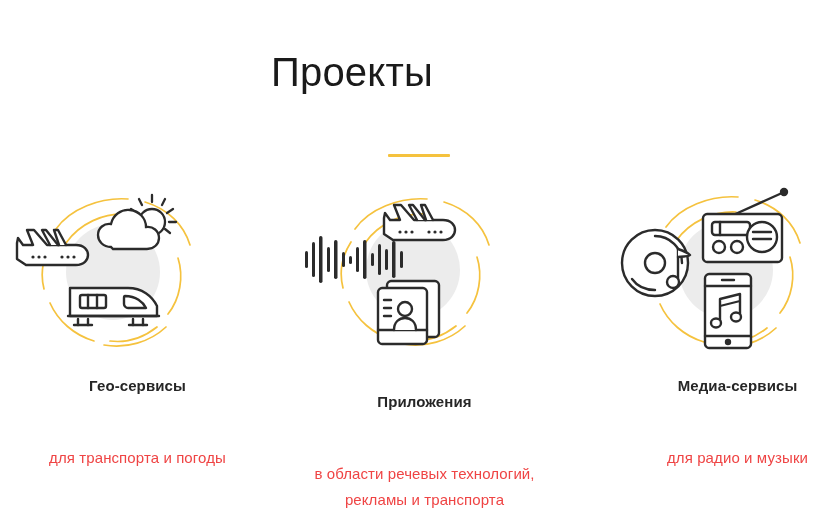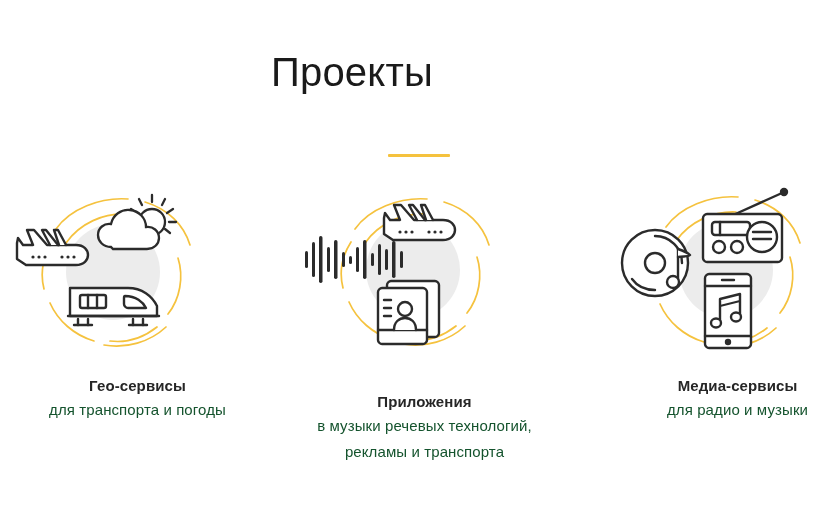--- a/index.html
+++ b/index.html
@@ -90,23 +90,24 @@
     font-size: 15px;
     font-weight: bold;
     color: #262626;
     line-height: 22px;
     letter-spacing: 0.1px;
     white-space: nowrap;
   }
   .caption-sub {
     font-size: 15px;
     font-weight: 400;
-    color: #14532d;
+    color: #ef4444;
     line-height: 26px;
     letter-spacing: 0.1px;
+    margin-top: 48px;
   }
   .caption-sub .ln { display: block; white-space: nowrap; }
 </style>
 </head>
 <body>
 
 <div class="page">
 
   <div class="page-title">Проекты</div>
 
@@ -243,21 +244,21 @@
             <line x1="97" y1="123" x2="104" y2="123"></line>
             <line x1="97" y1="131" x2="104" y2="131"></line>
             <circle cx="118" cy="124" r="7"></circle>
             <path d="M107 145 C107 137 112 133 118 133 C124 133 129 137 129 145"></path>
           </g>
         </svg>
       </div>
       <div class="caption">
         <div class="caption-title">Приложения</div>
         <div class="caption-sub">
-          <span class="ln">в музыки речевых технологий,</span>
+          <span class="ln">в области речевых технологий,</span>
           <span class="ln">рекламы и транспорта</span>
         </div>
       </div>
     </div>
 
     <div class="col col-3">
       <div class="icon-stage">
         <svg width="275" height="175" viewBox="0 0 275 175" fill="none" xmlns="http://www.w3.org/2000/svg">
           <g>
             <ellipse cx="126" cy="85" rx="47" ry="48" fill="#ECECEC"></ellipse>

